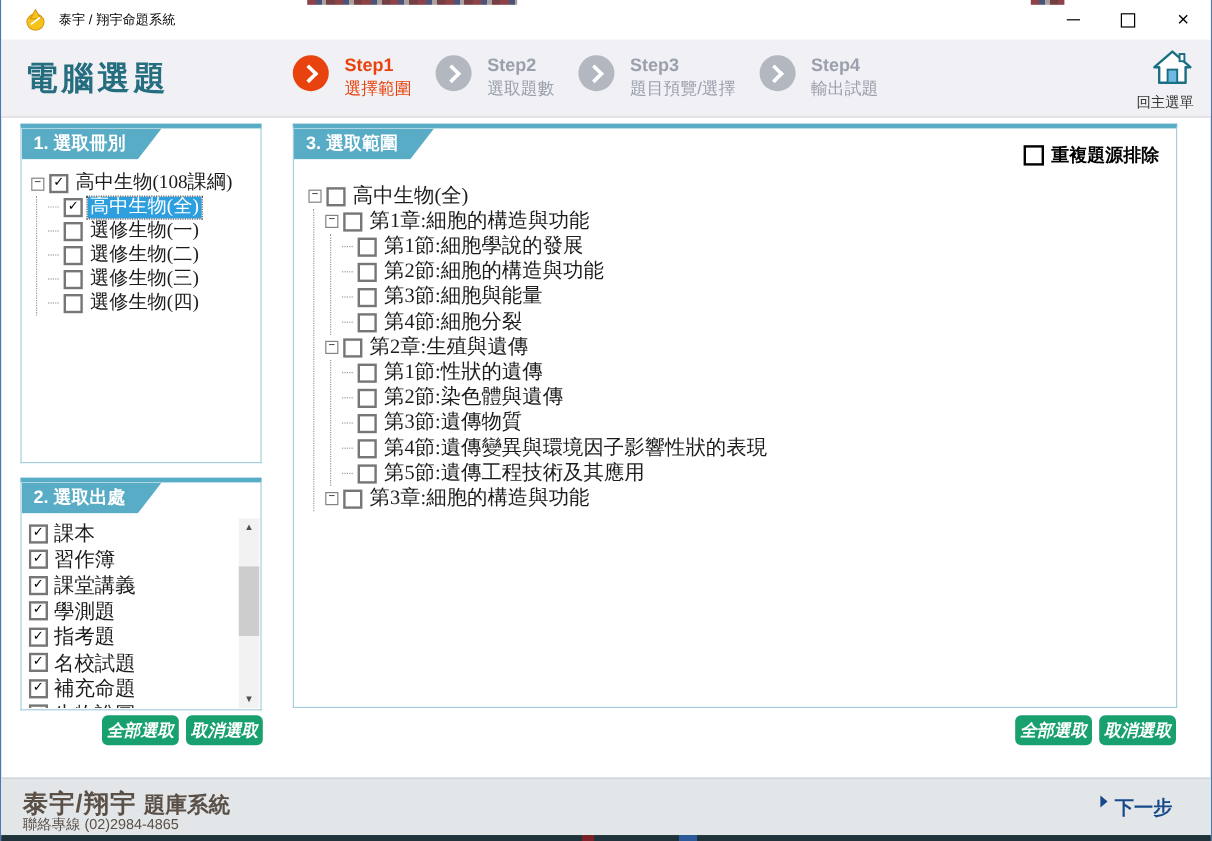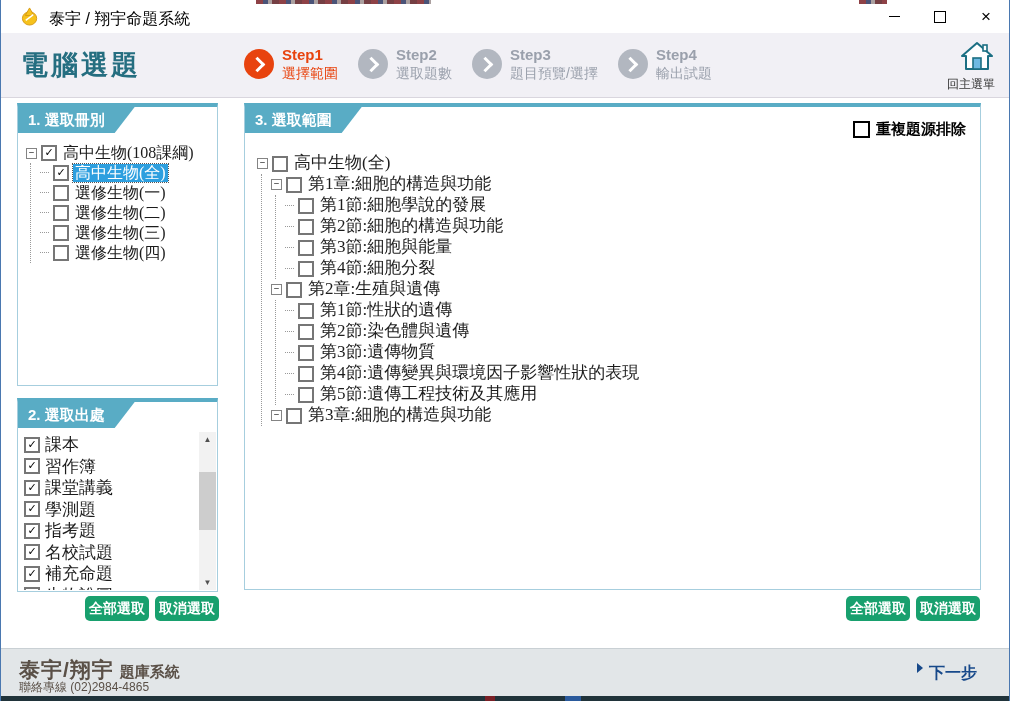--- a/index.html
+++ b/index.html
@@ -2,33 +2,33 @@
 <html><head>
 <meta charset="utf-8">
 <style>
   html,body{margin:0;padding:0;background:#888;}
   .screen{position:relative;width:1010px;height:701px;background:#fff;overflow:hidden;
           font-family:"Liberation Sans","DejaVu Sans",sans-serif;
           border-left:1px solid #4a78b0;border-right:1px solid #4a78b0;box-sizing:border-box;}
   
   .titlebar{position:absolute;left:0;top:0;right:0;height:33px;background:#fff;}
   .app-icon{position:absolute;left:20px;top:7px;width:19px;height:19px;}
-  .win-title{position:absolute;left:48px;top:9px;font-size:16px;color:#000;}
+  .win-title{position:absolute;left:48px;top:9px;font-size:11px;color:#000;}
   .win-controls{position:absolute;right:0;top:0;height:33px;display:flex;}
   .win-btn{width:46px;height:33px;display:flex;align-items:center;justify-content:center;color:#000;}
   .glyph-min{display:block;width:11px;border-top:1px solid #000;}
   .glyph-max{display:block;width:10px;height:10px;border:1px solid #000;}
   .glyph-close{font-size:17px;line-height:1;}
   .artifact{position:absolute;top:0;height:4px;opacity:.85;
      background:repeating-linear-gradient(90deg,#7a2026 0 7px,#2a3560 7px 12px,#9c8f8f 12px 16px,#5c1d22 16px 23px);}
   
   .header{position:absolute;left:0;top:33px;right:0;height:64px;background:#f1f0f5;border-bottom:1px solid #d9d6de;}
   .page-title{position:absolute;left:20px;top:14px;font-size:27px;font-weight:bold;color:#256e80;letter-spacing:3px;}
   .steps{position:absolute;left:243px;top:13px;display:flex;gap:20px;}
-  .step{display:flex;align-items:center;gap:8px;}
+  .step{display:flex;gap:13px;}
   .step-circle{width:30px;height:30px;border-radius:50%;background:#b2b7c0;display:flex;align-items:center;justify-content:center;flex:none;}
   .step.active .step-circle{background:#e8430e;}
   .chev{width:8px;height:8px;border-top:3px solid #fff;border-right:3px solid #fff;transform:rotate(45deg);margin-left:-4px;}
   .step-text{display:flex;flex-direction:column;line-height:1.25;}
   .step-name{font-size:15px;font-weight:bold;color:#9aa0ac;}
   .step-label{font-size:14px;color:#9aa0ac;}
   .step.active .step-name,.step.active .step-label{color:#e8430e;}
   .home-btn{position:absolute;right:14px;top:8px;width:62px;text-align:right;cursor:pointer;}
   .home-label{font-size:12px;color:#333;margin-top:1px;}
   
@@ -61,26 +61,26 @@
   .scrollbar{position:absolute;top:30px;right:1px;bottom:1px;width:17px;background:#f2f2f2;}
   .sb-btn{position:absolute;left:0;width:17px;height:15px;color:#505050;font-size:8px;line-height:15px;text-align:center;}
   .sb-up{top:0;}.sb-down{bottom:0;}
   .sb-thumb{position:absolute;left:0;top:40px;width:17px;height:58px;background:#cdcdcd;}
   
   .dedupe{position:absolute;top:13px;right:14px;display:flex;align-items:center;gap:6px;}
   .dedupe .cb{width:13px;height:13px;border:2px solid #000;}
   .dedupe-label{font-size:15px;font-weight:bold;color:#000;}
   
   .gbtn{position:absolute;width:64px;height:25px;background:#18a06e;color:#fff;border-radius:5px;
-        font-size:14px;font-weight:bold;line-height:25px;text-align:center;cursor:pointer;}
+        font-size:14px;font-weight:bold;line-height:25px;text-align:center;cursor:pointer;font-style:italic;}
   
   .footer{position:absolute;left:0;right:0;top:648px;height:48px;background:#e2e6e8;border-top:1px solid #c9d0d4;}
   .brand-line{position:absolute;left:18px;top:7px;color:#5a5047;}
   .brand{font-size:21px;font-weight:bold;letter-spacing:1px;}
-  .brand-suffix{font-size:15px;font-weight:bold;margin-left:6px;}
+  .brand-suffix{font-size:18px;font-weight:bold;margin-left:6px;}
   .hotline{position:absolute;left:18px;top:30px;font-size:12px;color:#5a5047;}
   .next-btn{position:absolute;right:32px;top:14px;color:#17498a;font-size:16px;font-weight:bold;display:flex;align-items:flex-start;gap:6px;cursor:pointer;}
   .tri{width:0;height:0;border-left:6px solid #17498a;border-top:5px solid transparent;border-bottom:5px solid transparent;}
   .bottom-strip{position:absolute;left:0;right:0;bottom:0;height:5px;background:#20333a;
      background-image:linear-gradient(90deg,#20333a 0 48%,#7a2026 48% 49%,#20333a 49% 56%,#2a5a9c 56% 57.5%,#20333a 57.5% 100%);}
 </style>
 </head>
 <body>
 
 <div class="screen">

